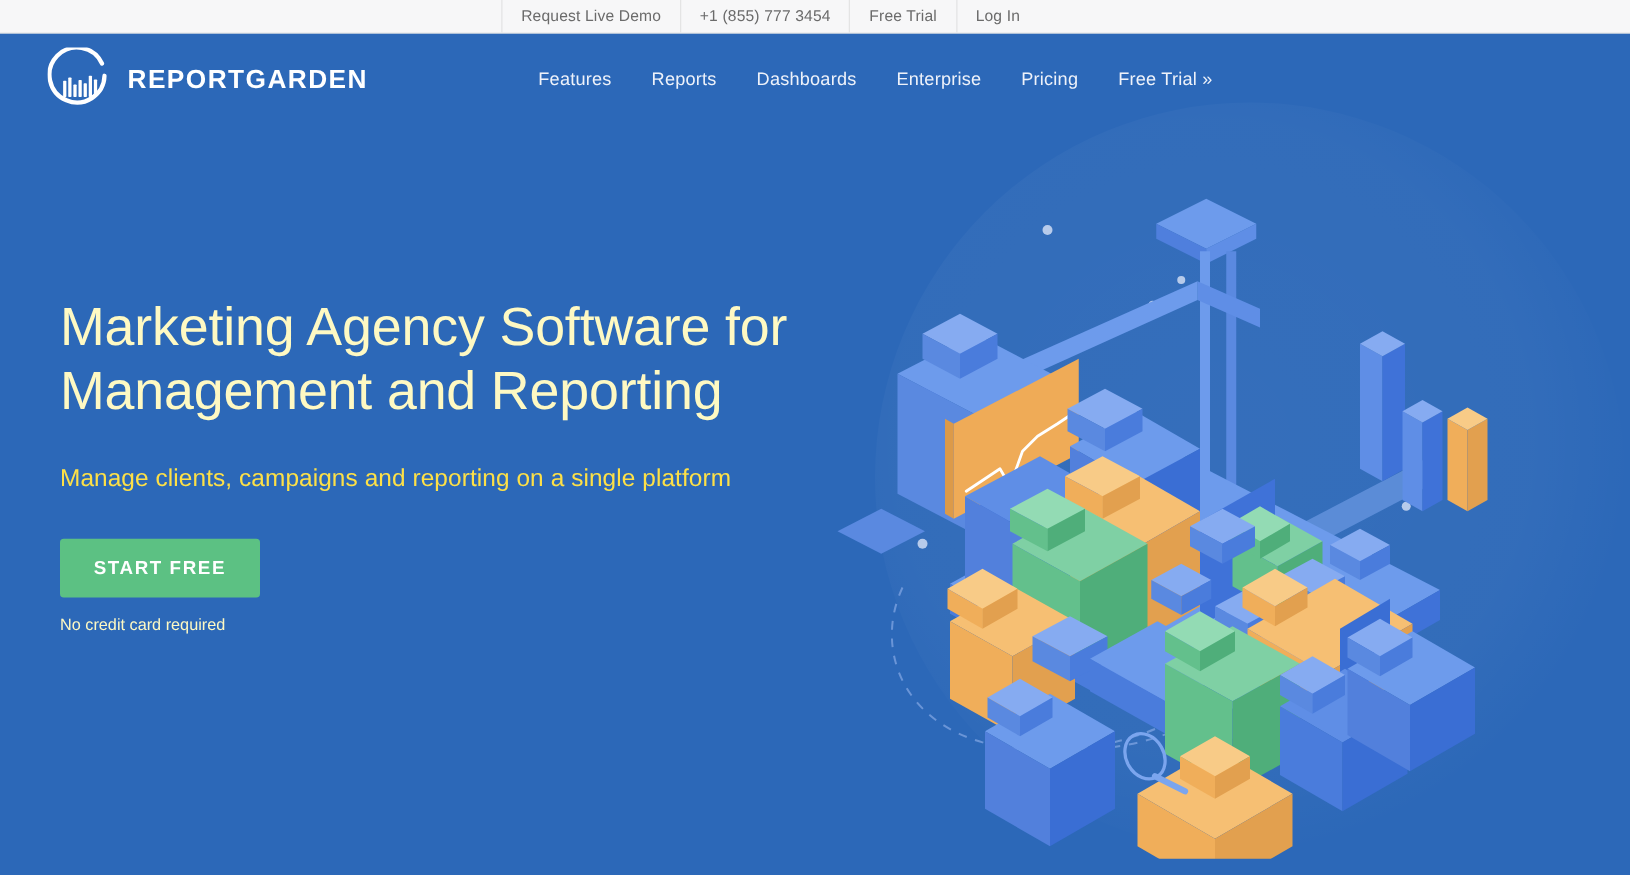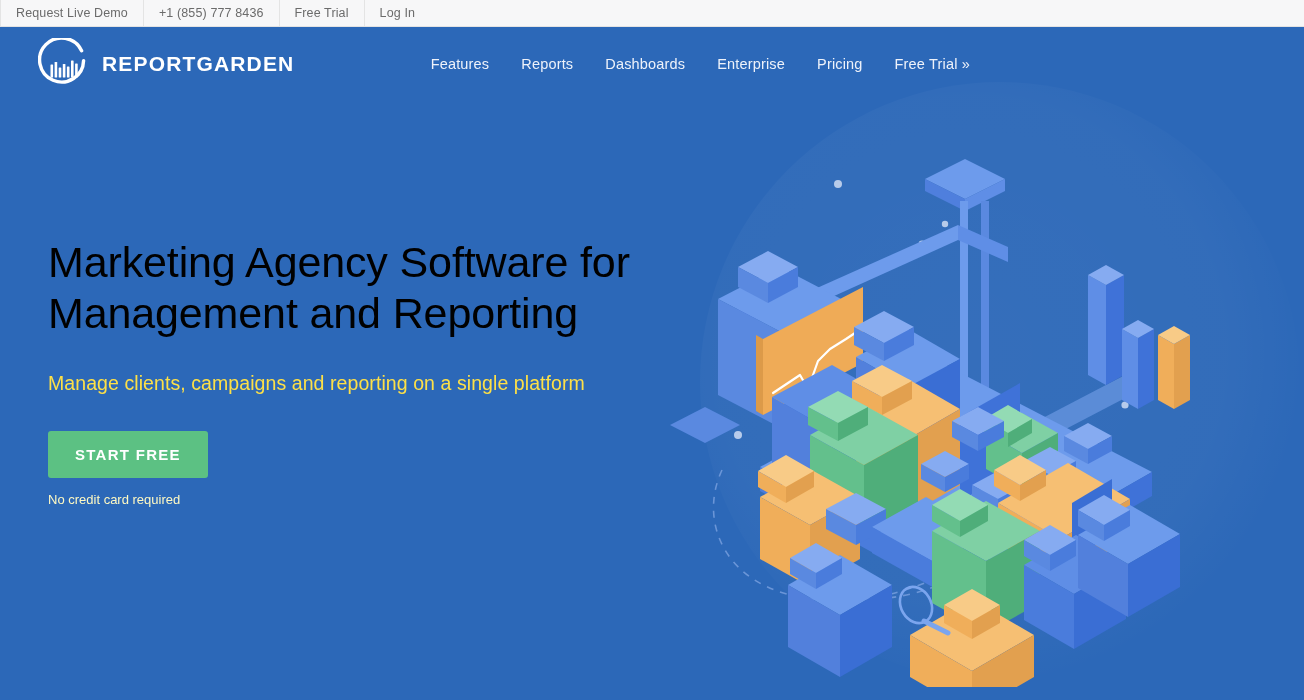--- a/index.html
+++ b/index.html
@@ -10,21 +10,21 @@
     font-family: "Liberation Sans", sans-serif;
     background: #2c68b8;
   }
 
   
   .utility-bar {
     position: absolute; top: 0; left: 0;
     width: 1304px; height: 27px;
     background: #f7f7f8;
     border-bottom: 1px solid #e3e3e3;
-    display: flex; justify-content: flex-start; align-items: stretch;
+    display: flex; justify-content: center; align-items: stretch;
   }
   .utility-item {
     display: flex; align-items: center;
     padding: 0 15px;
     font-size: 12.5px;
     color: #6b6b6b;
     border-left: 1px solid #e4e4e4;
     white-space: nowrap;
     cursor: pointer;
     letter-spacing: .01em;
@@ -84,21 +84,21 @@
   .nav-link:last-child { padding-right: 0; }
 
   
   .hero-copy {
     position: absolute;
     left: 48px; top: 210px;
     width: 620px;
     z-index: 4;
   }
   .hero-title {
-    color: #000000;
+    color: #fef9c3;
     font-size: 43px;
     font-weight: 300;
     line-height: 51px;
     letter-spacing: -.003em;
   }
   .hero-sub {
     margin-top: 30px;
     color: #fde047;
     font-size: 19.5px;
     font-weight: 300;
@@ -133,21 +133,21 @@
     width: 620px; height: 570px;
     z-index: 3;
   }
   .hero-art svg { display: block; width: 100%; height: 100%; }
 </style>
 </head>
 <body>
 
 <div class="utility-bar">
   <div class="utility-item">Request Live Demo</div>
-  <div class="utility-item">+1 (855) 777 8436</div>
+  <div class="utility-item">+1 (855) 777 3454</div>
   <div class="utility-item">Free Trial</div>
   <div class="utility-item">Log In</div>
   <div class="utility-spacer"></div>
 </div>
 
 <div class="hero">
   <div class="hero-glow"></div>
 
   <div class="site-header">
     <div class="brand">

